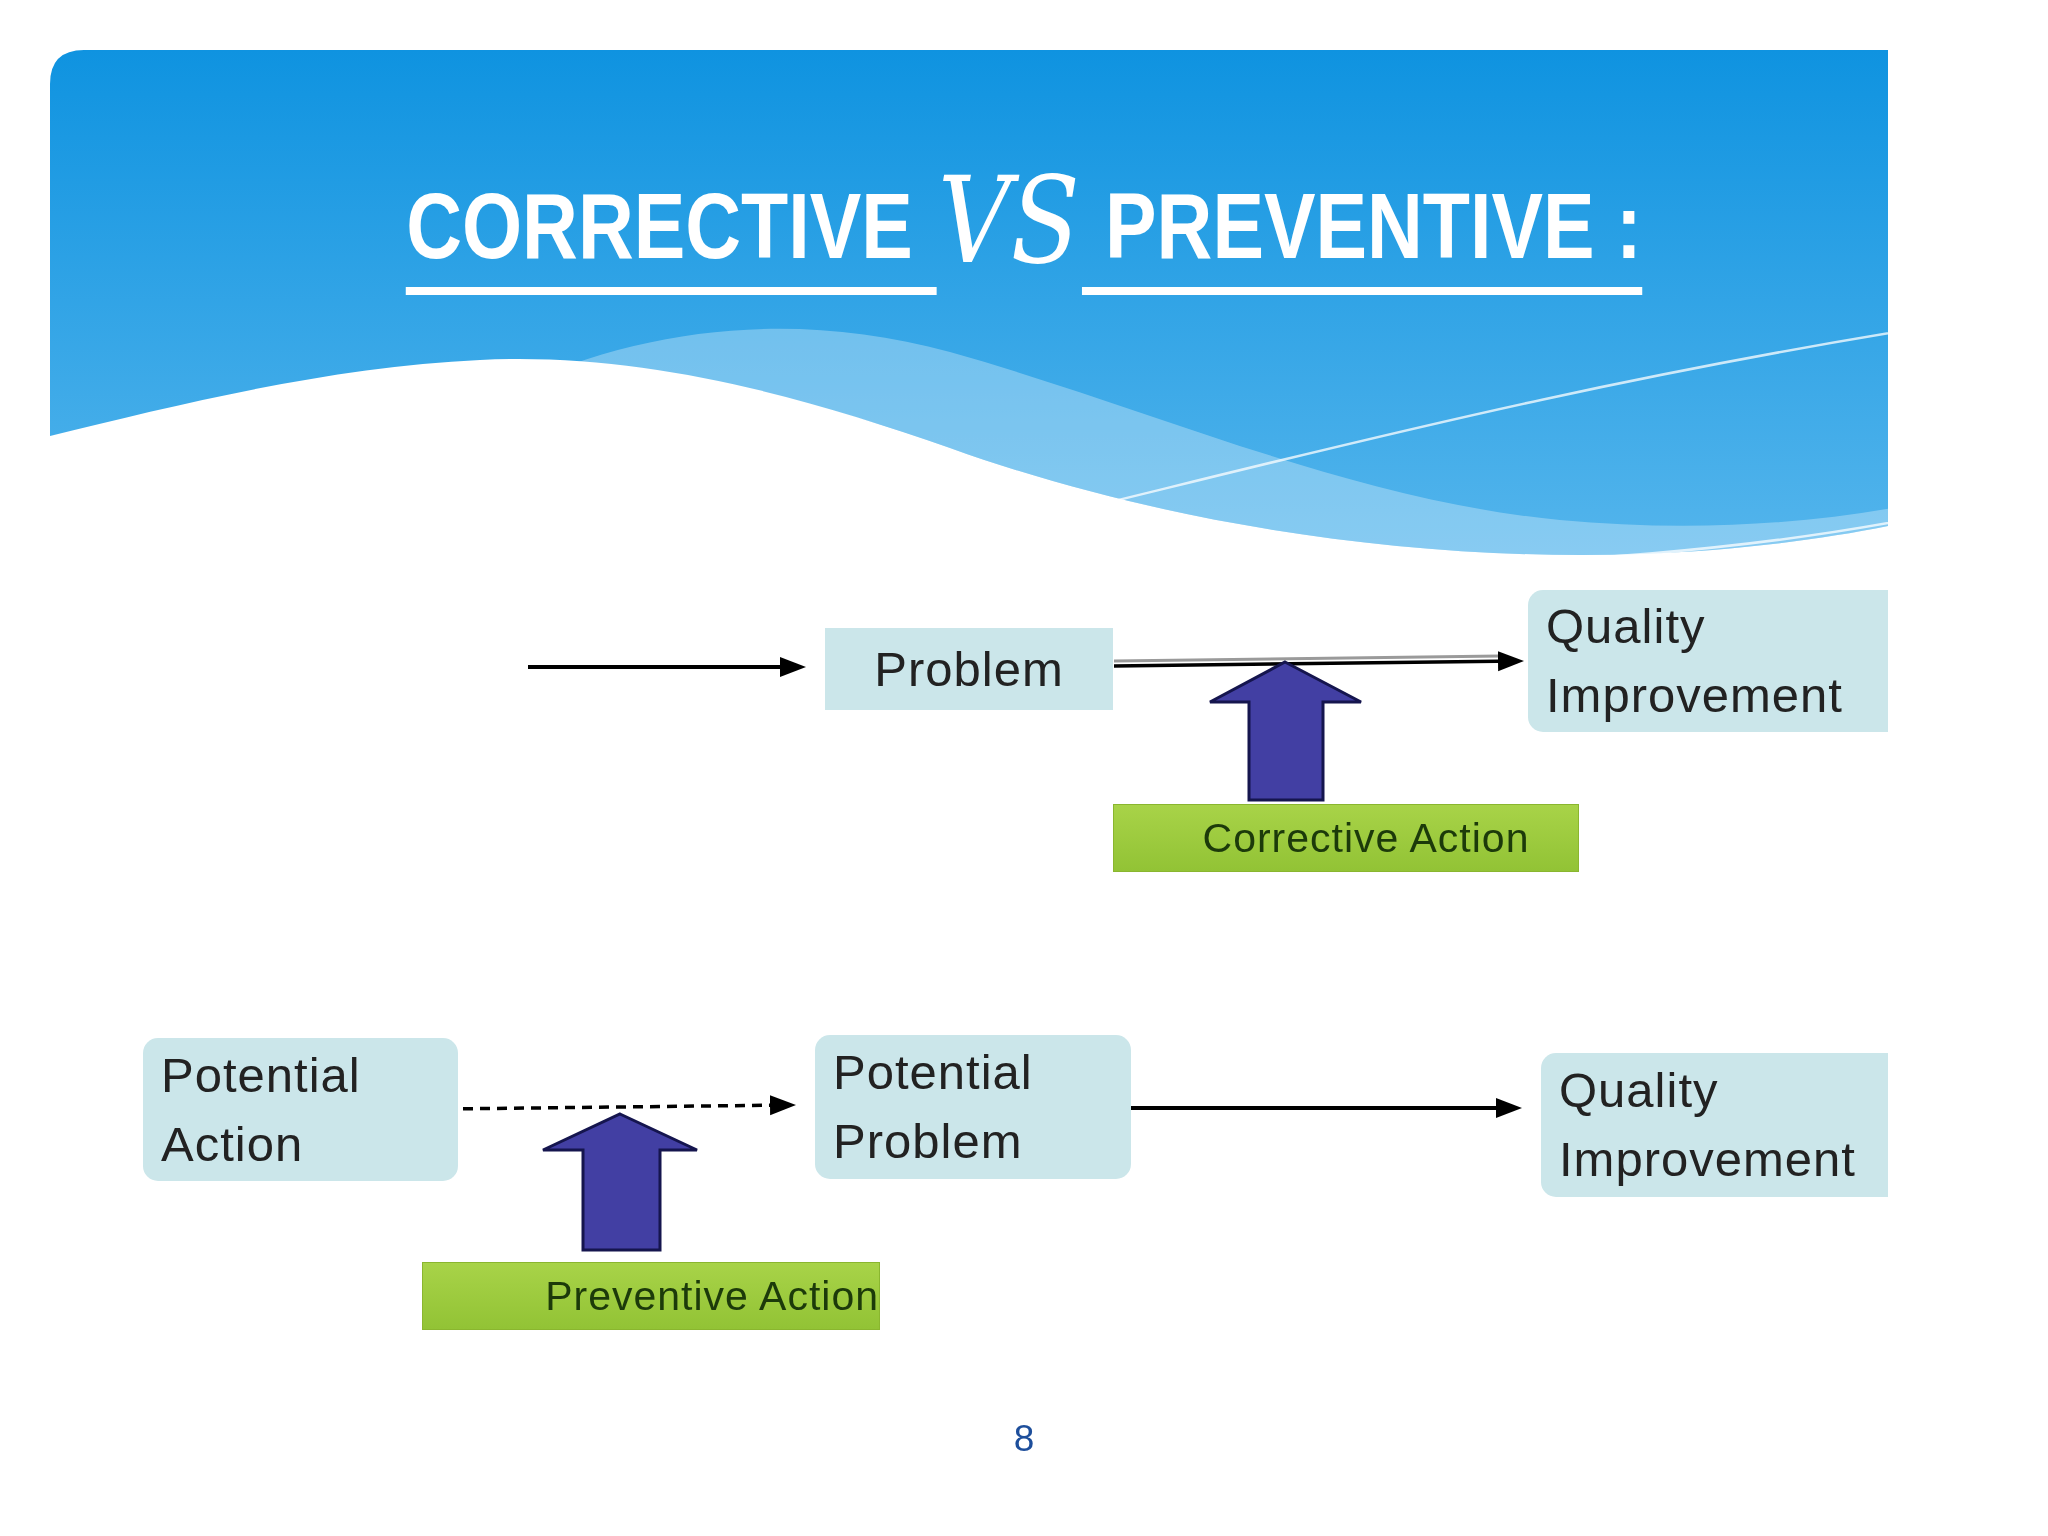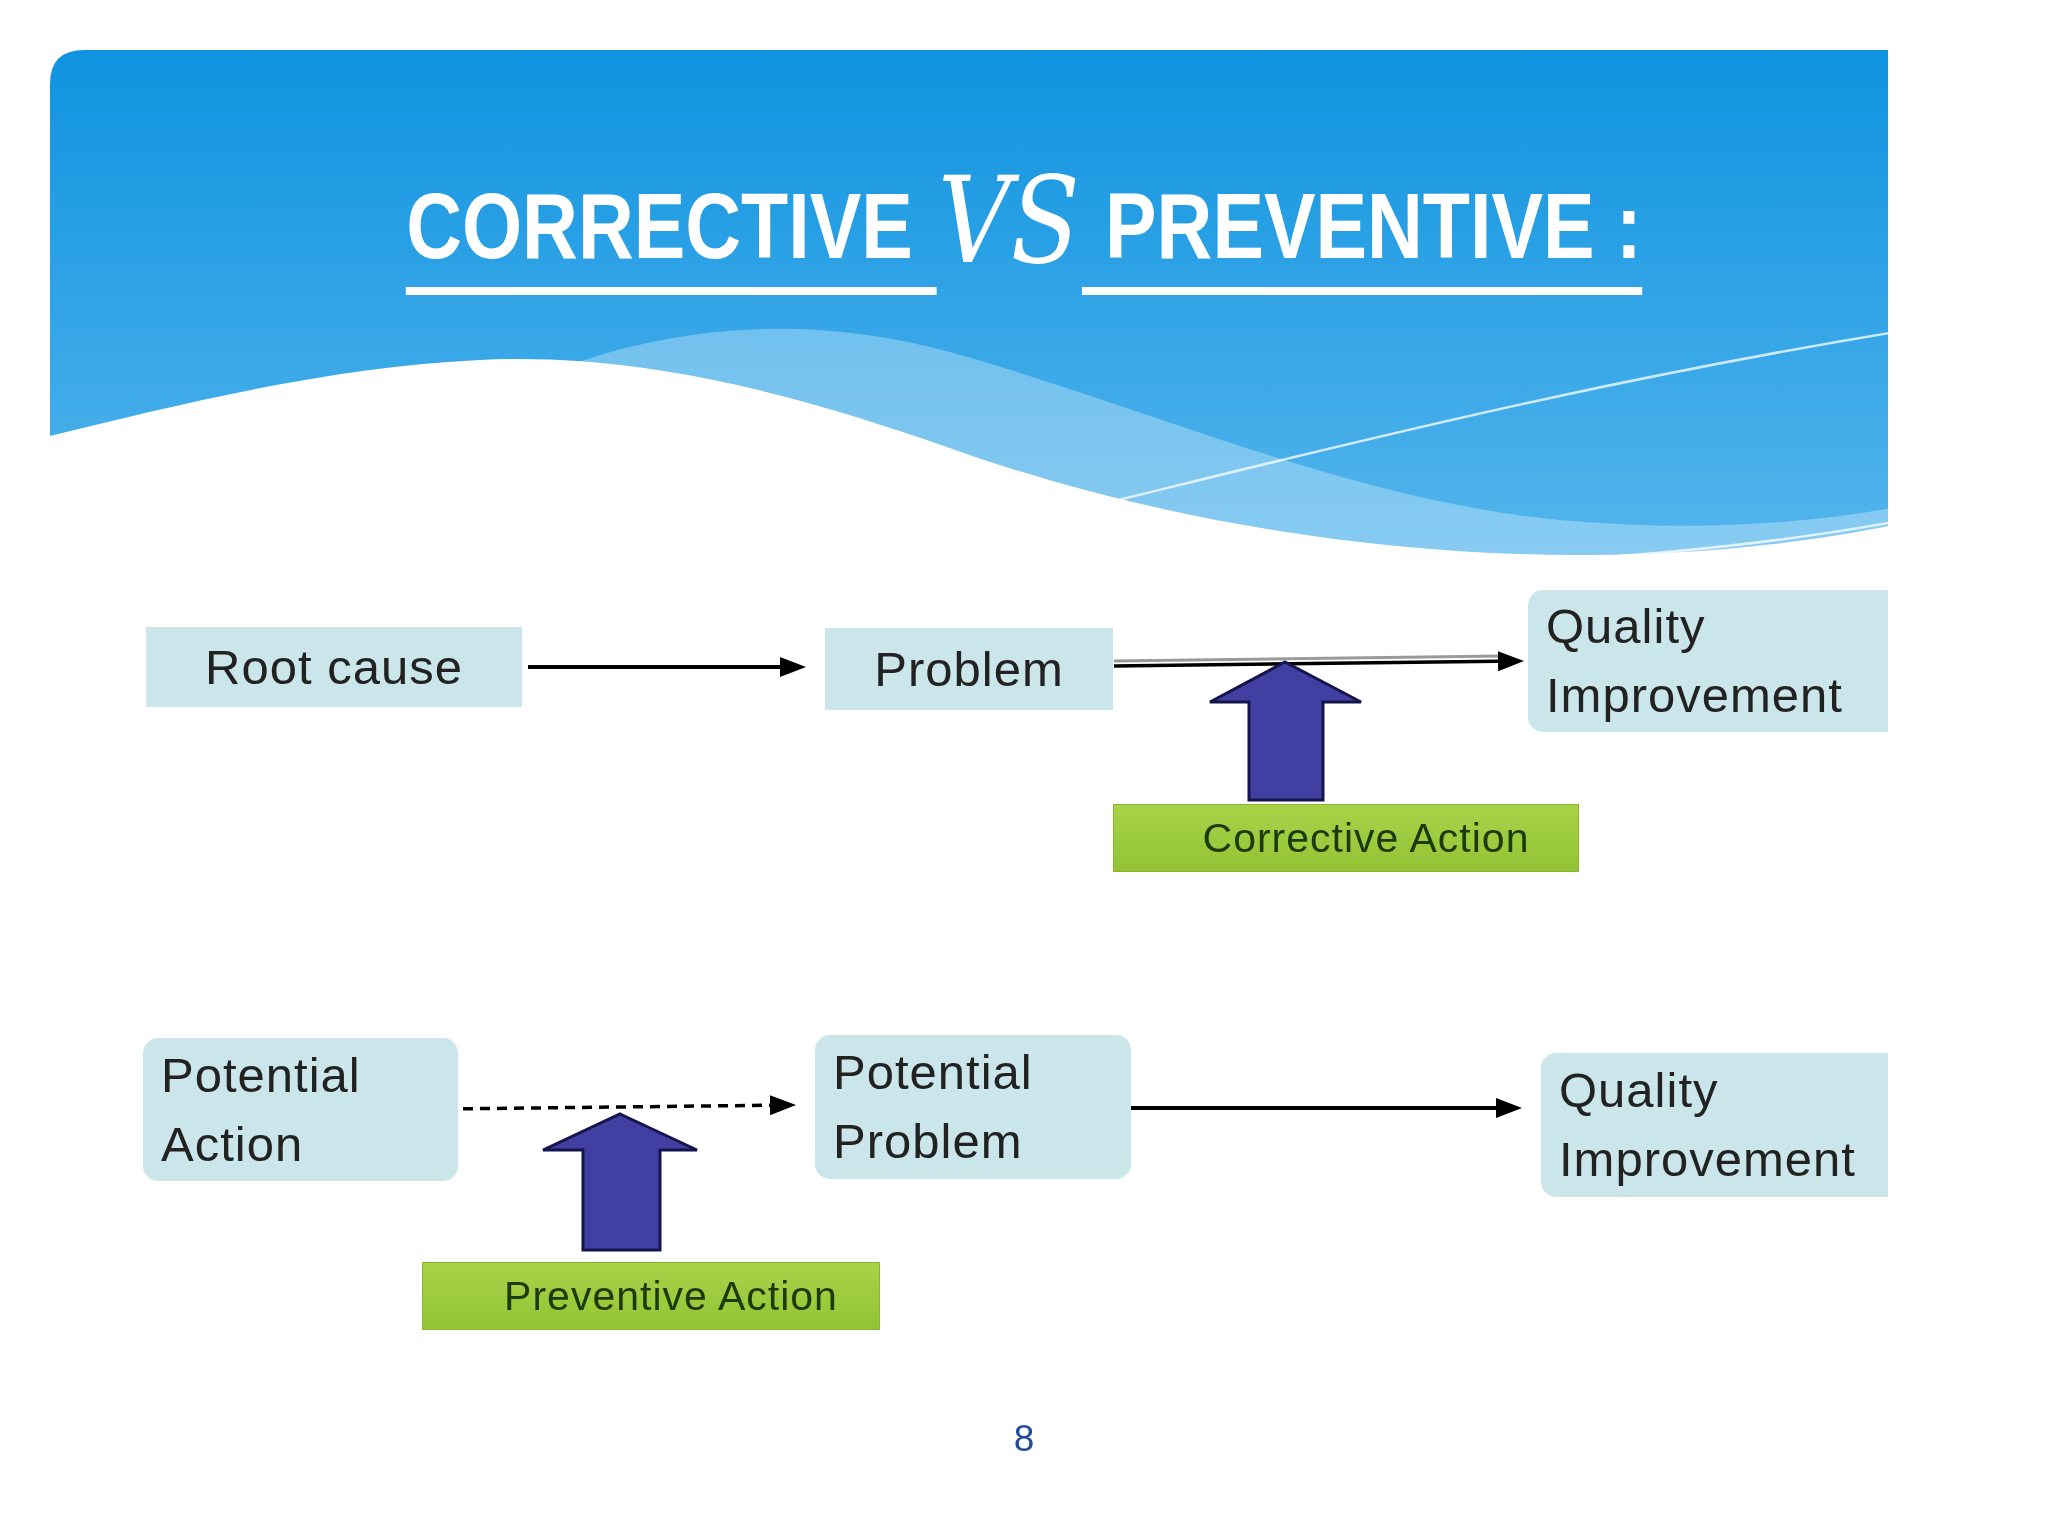--- a/index.html
+++ b/index.html
@@ -32,21 +32,21 @@
   .n-qi1{left:1528px;top:590px;width:454px;height:142px;}
   .n-pcause{left:143px;top:1038px;width:297px;height:143px;}
   .n-pproblem{left:815px;top:1035px;width:298px;height:144px;}
   .n-qi2{left:1541px;top:1053px;width:441px;height:144px;}
   .action{
     position:absolute;background:linear-gradient(180deg,#a8d348,#92c335);
     border:1px solid #8ab62f;color:#1c3a0a;font-size:41px;letter-spacing:1px;
     display:flex;align-items:center;justify-content:center;padding-left:40px;
   }
   .a-corrective{left:1113px;top:804px;width:424px;height:66px;}
-  .a-preventive{left:422px;top:1262px;width:416px;height:66px;}
+  .a-preventive{left:422px;top:1262px;width:416px;height:66px;justify-content:flex-end;}
   .connectors{position:absolute;left:0;top:0;width:2048px;height:1536px;}
   .page-number{
     position:absolute;left:0;top:1418px;width:2048px;text-align:center;
     color:#1d4e9b;font-size:37px;
   }
 </style>
 </head>
 <body>
 
 <div class="slide">
@@ -94,23 +94,20 @@
 
     <line x1="446" y1="1109" x2="790" y2="1105" stroke="#000000" stroke-width="3.5" stroke-dasharray="10 7" marker-end="url(#ah)"></line>
 
     <line x1="1119" y1="1108" x2="1516" y2="1108" stroke="#000000" stroke-width="4" marker-end="url(#ah)"></line>
 
     <polygon points="1285,662 1361,702 1323,702 1323,800 1249,800 1249,702 1210,702" fill="#423fa3" stroke="#15154e" stroke-width="3" stroke-linejoin="miter"></polygon>
 
     <polygon points="620,1114 697,1150 660,1150 660,1250 583,1250 583,1150 543,1150" fill="#423fa3" stroke="#15154e" stroke-width="3" stroke-linejoin="miter"></polygon>
   </svg>
 
-  <div class="node center n-rootcause">
-    <span>Root cause</span>
-  </div>
   <div class="node center n-problem">
     <span>Problem</span>
   </div>
   <div class="node leftpad n-qi1">
     <span>Quality</span>
     <span>Improvement</span>
   </div>
   <div class="action a-corrective">
     <span>Corrective Action</span>
   </div>

